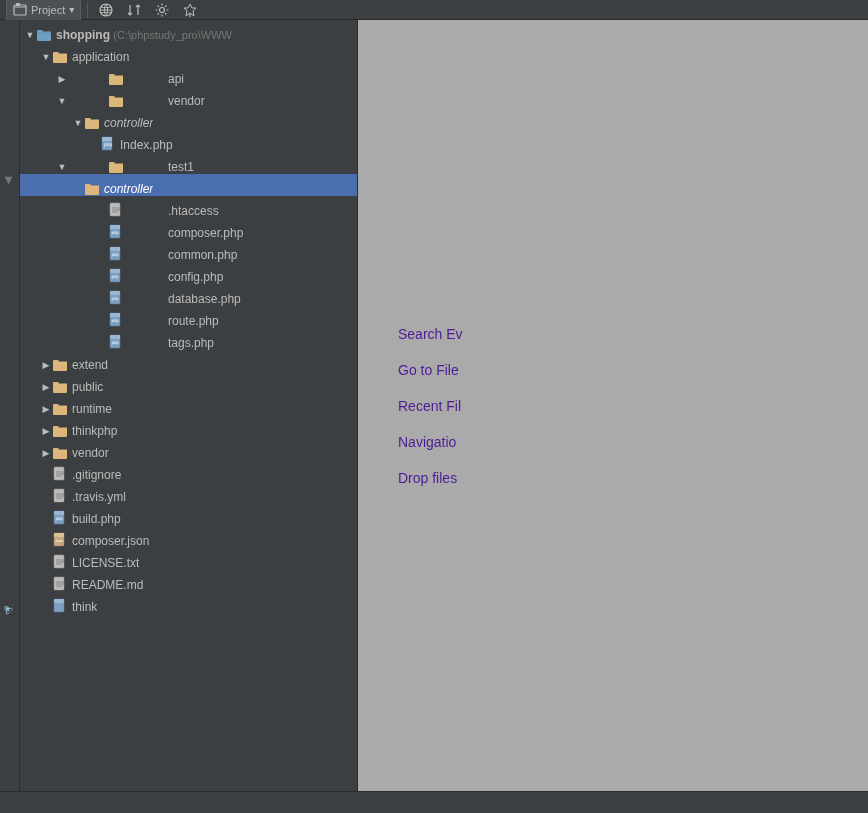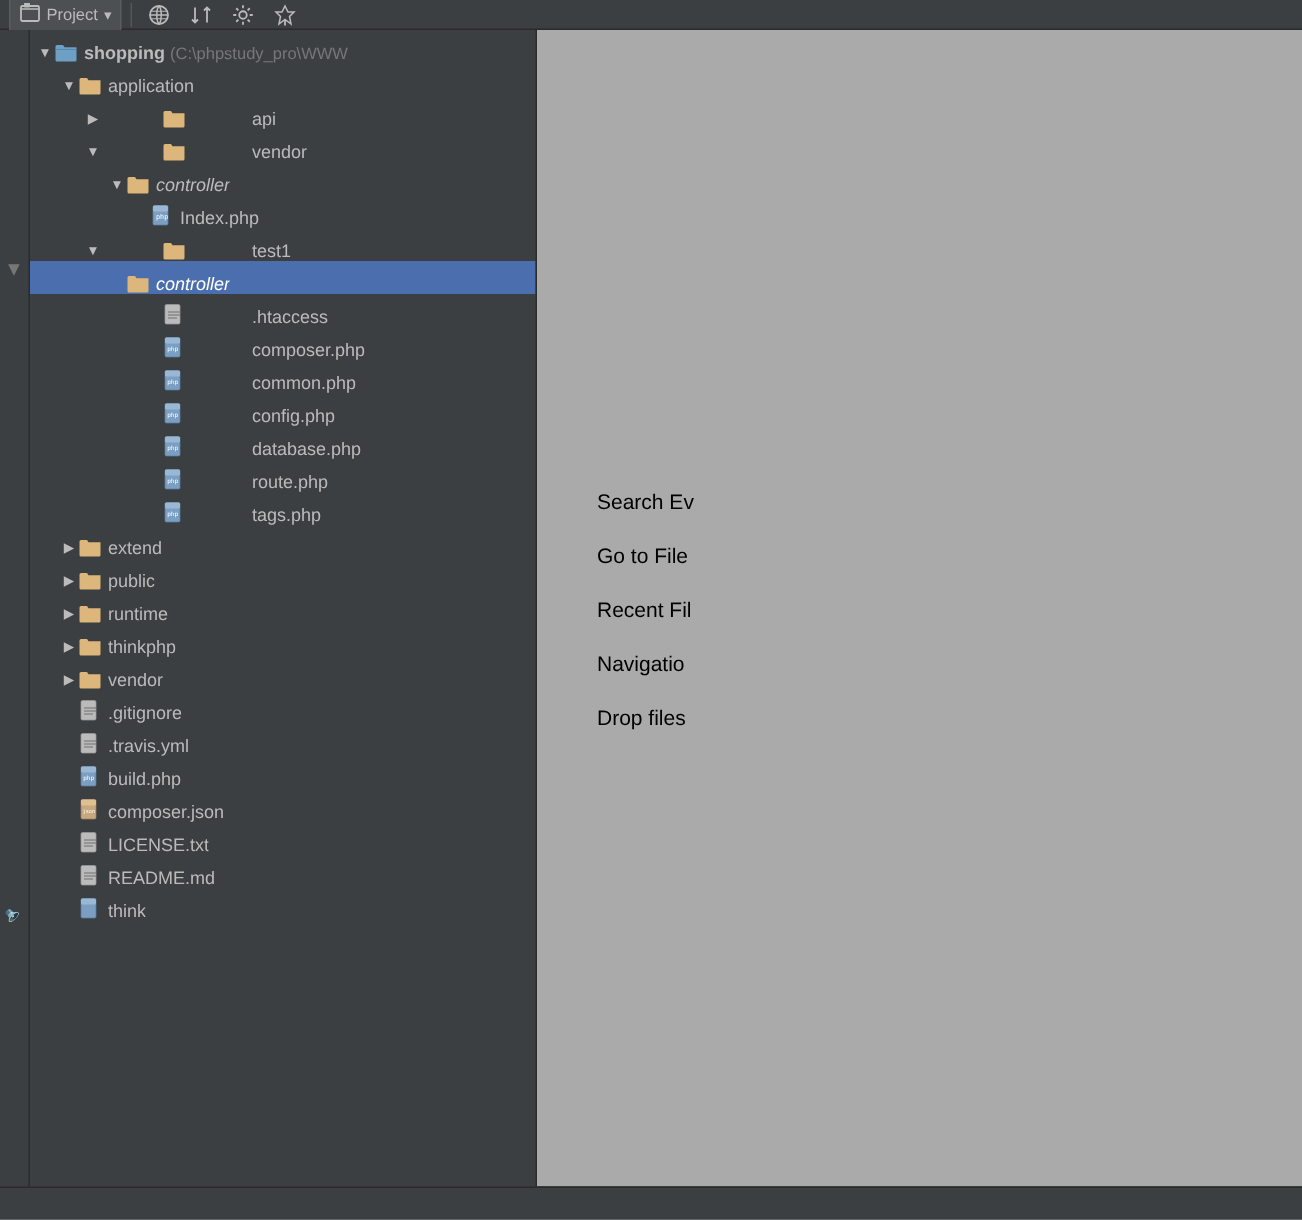--- a/index.html
+++ b/index.html
@@ -140,21 +140,21 @@
       align-items: flex-start;
       padding-left: 40px;
       gap: 20px;
     }
     .shortcut-row {
       display: flex;
       align-items: baseline;
       gap: 10px;
     }
     .shortcut-label {
-      color: #000000;
+      color: #4c1d95;
       font-size: 14px;
     }
 
     
     .left-strip {
       width: 20px;
       background: #3c3f41;
       display: flex;
       flex-direction: column;
       align-items: center;

